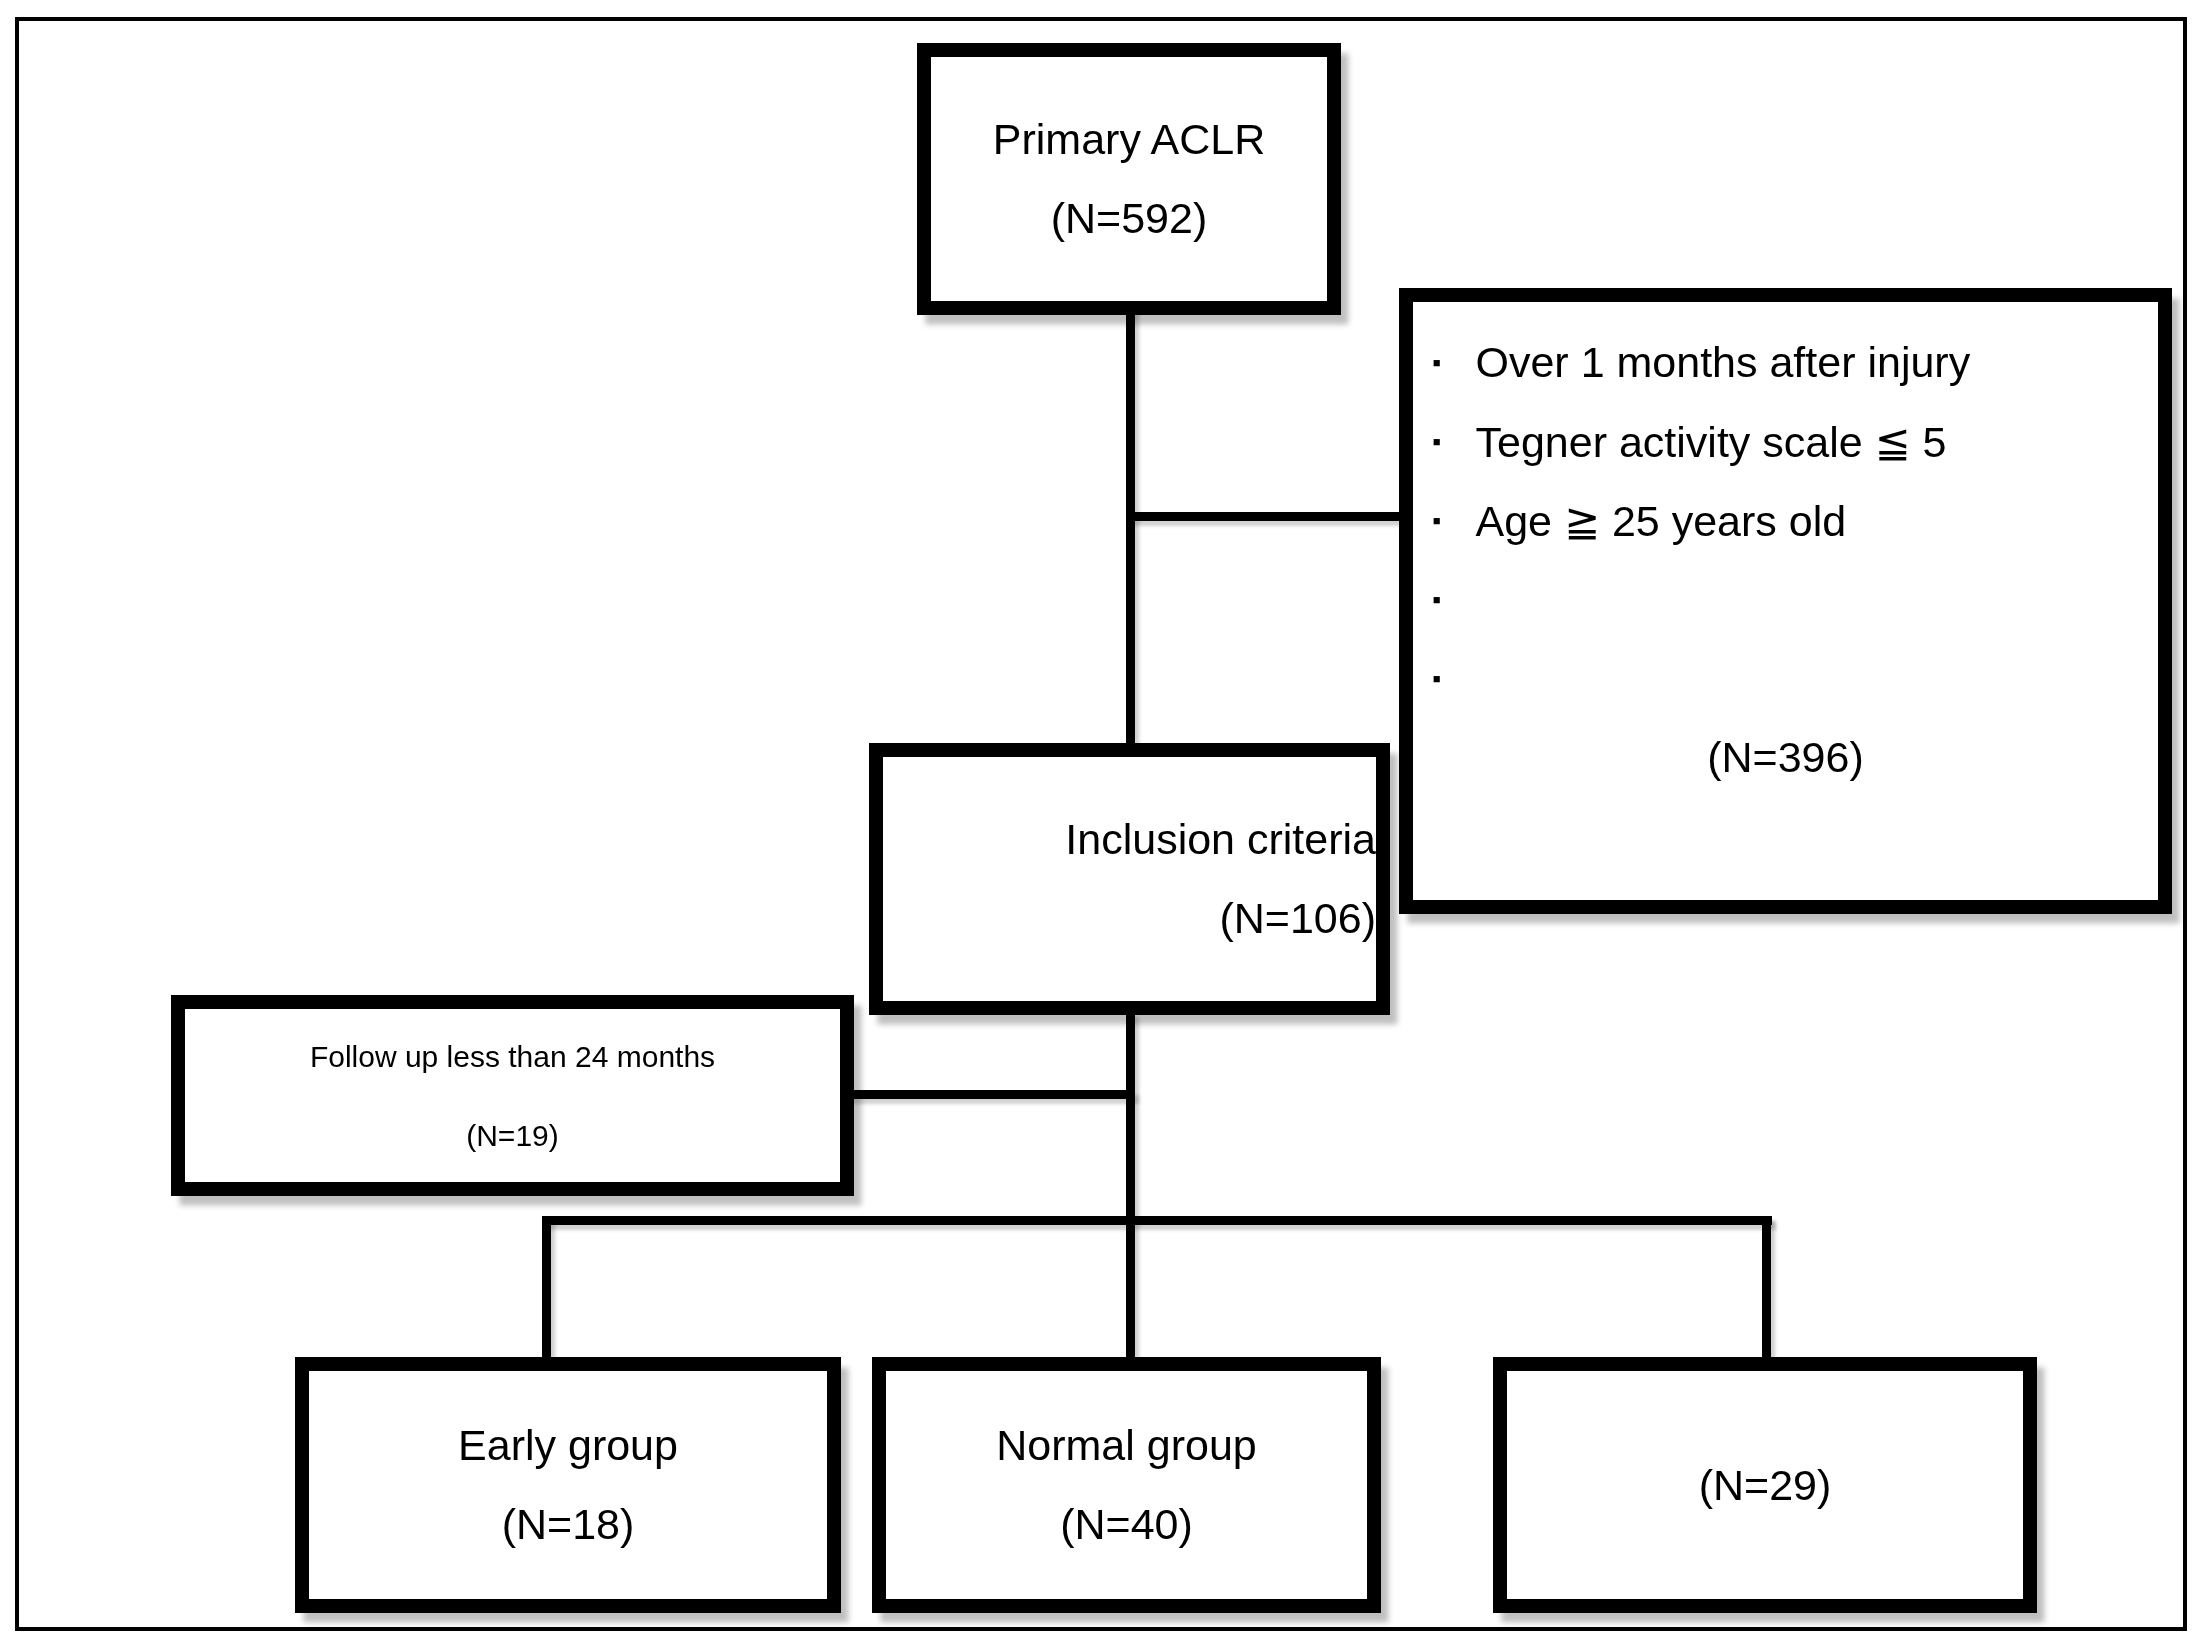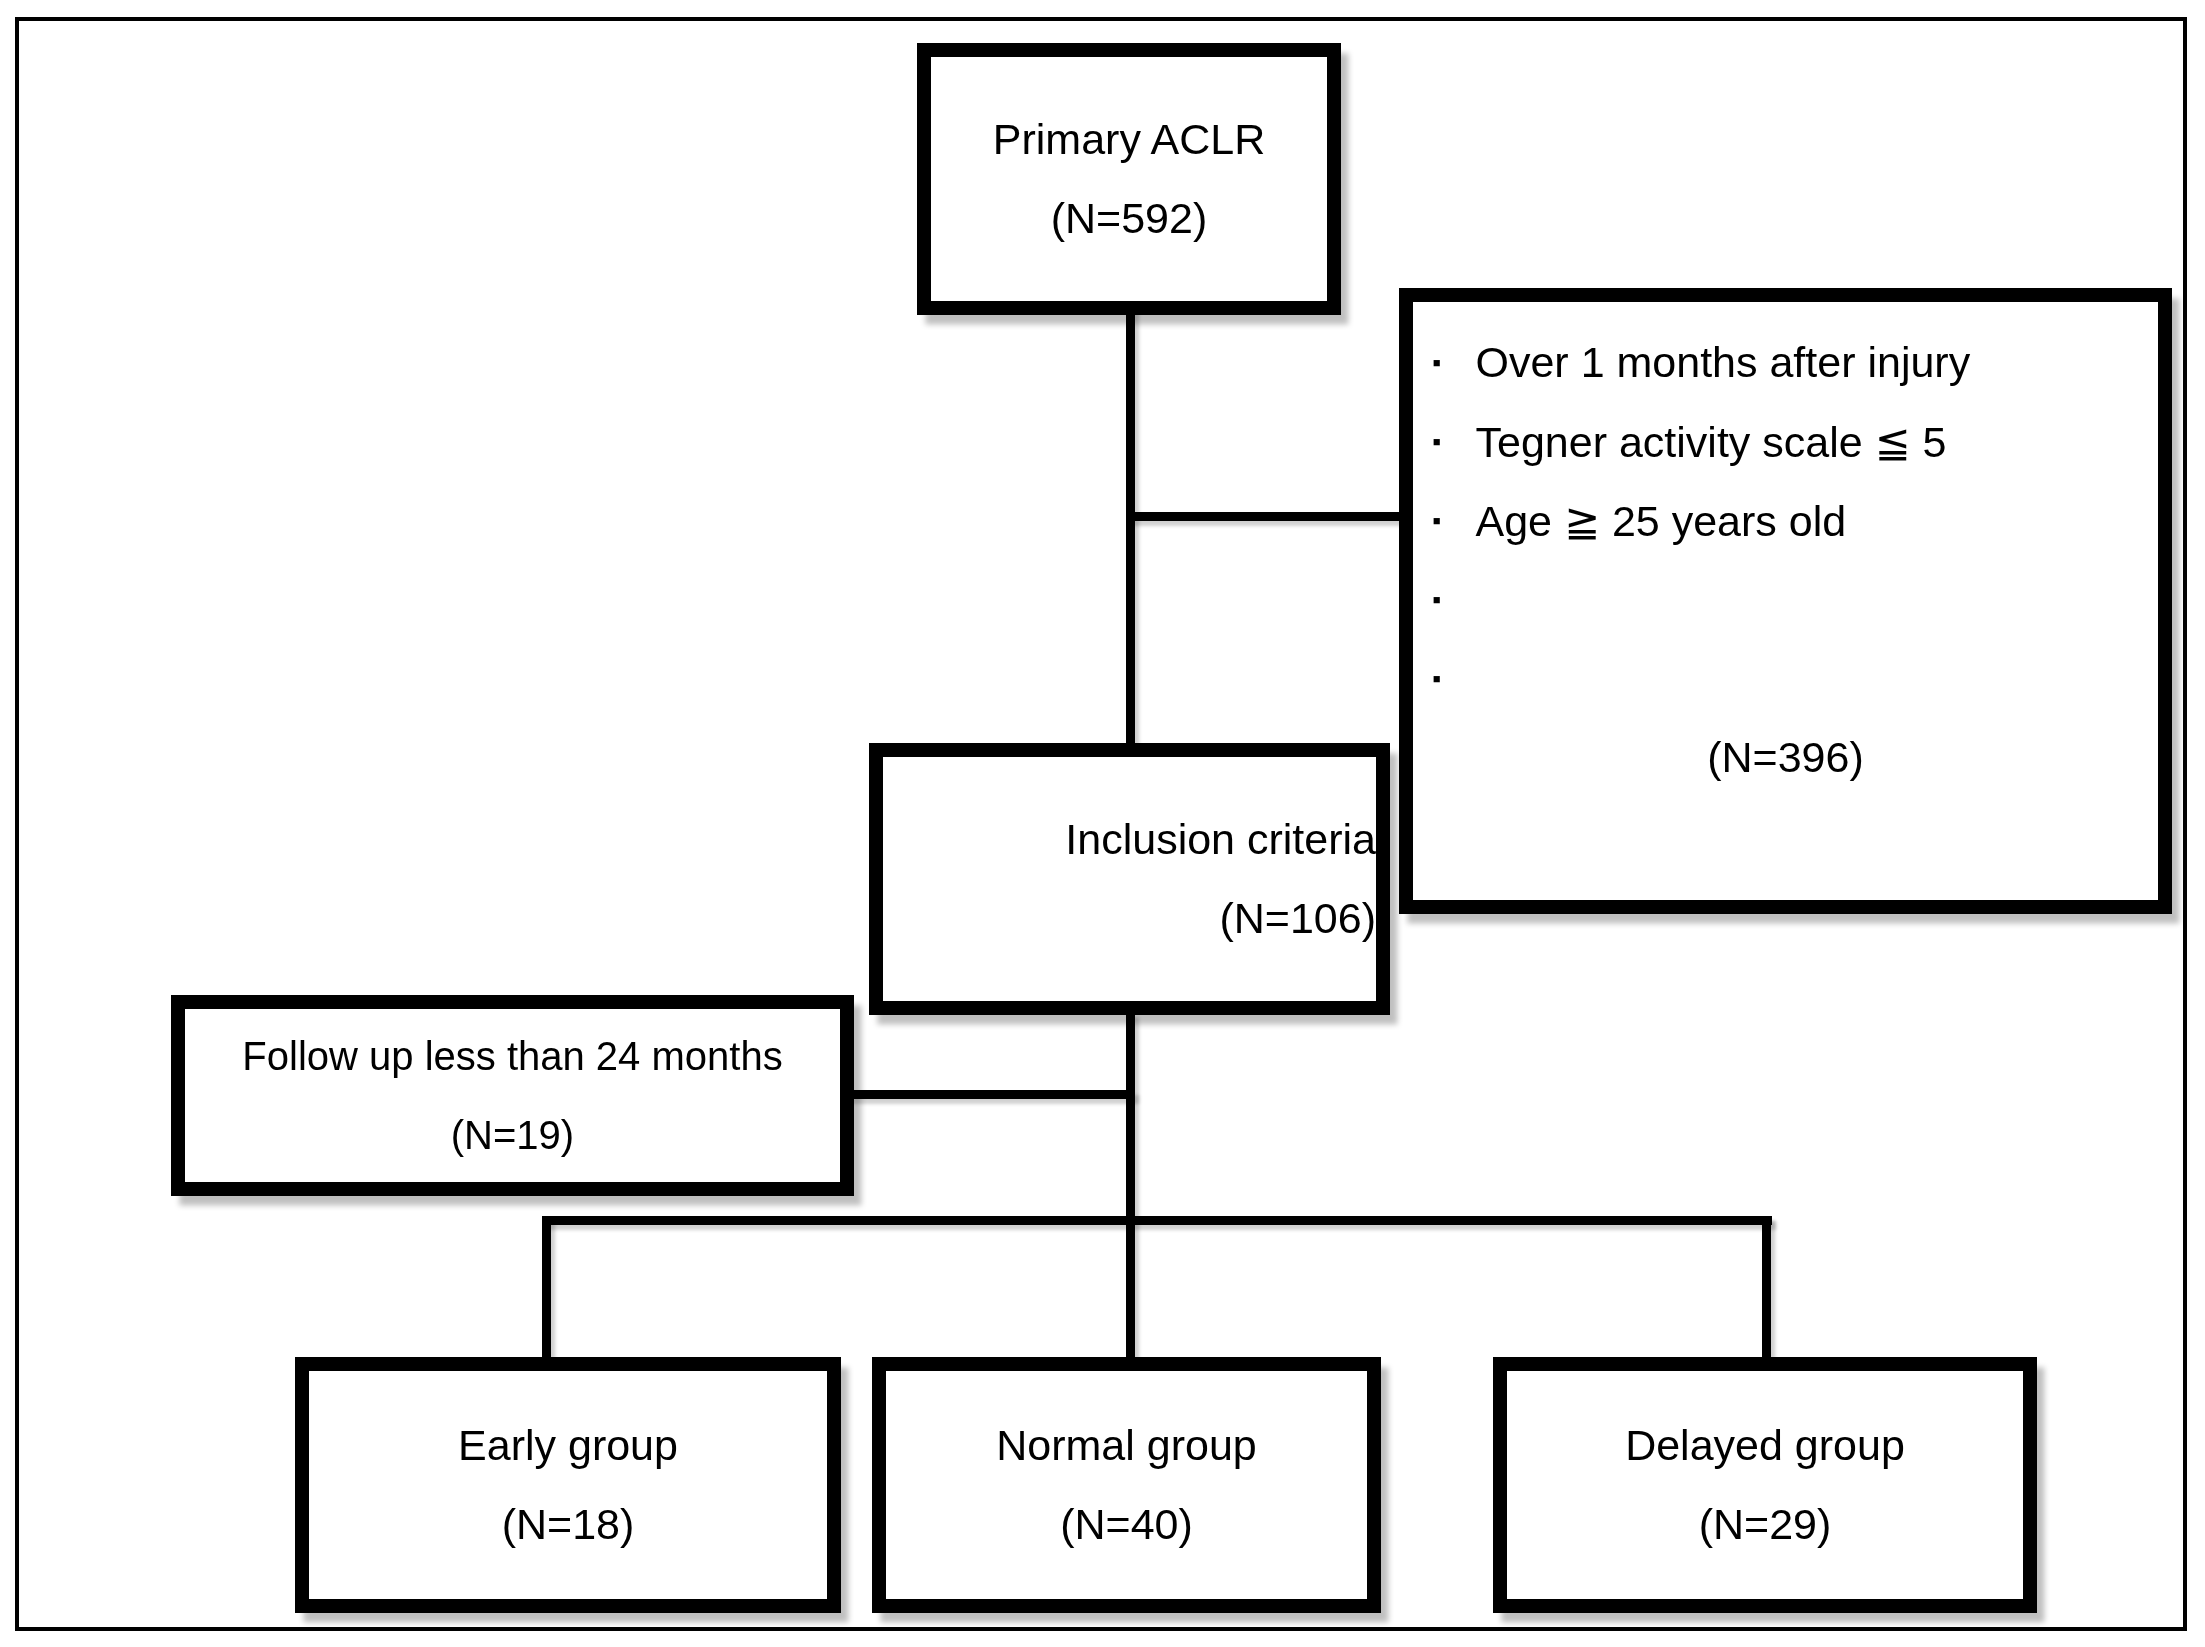--- a/index.html
+++ b/index.html
@@ -34,21 +34,21 @@
     align-items: center;
     justify-content: center;
     text-align: center;
     font-size: 43px;
     line-height: 79px;
     white-space: nowrap;
   }
   .node .line { display: block; }
   .node-primary   { left: 917px; top: 43px;   width: 424px;  height: 272px; }
   .node-inclusion { left: 869px; top: 743px; width: 521px;  height: 272px; align-items: flex-end; }
-  .node-followup  { left: 171px;  top: 995px; width: 683px;  height: 201px; font-size: 40px; }
+  .node-followup  { left: 171px;  top: 995px; width: 683px;  height: 201px; font-size: 30px; }
   .node-early     { left: 295px;  top: 1357px; width: 546px;  height: 256px; }
   .node-normal    { left: 872px; top: 1357px; width: 509px;  height: 256px; }
   .node-delayed   { left: 1493px; top: 1357px; width: 544px;  height: 256px; }
   .node-exclusion {
     left: 1399px; top: 288px;
     width: 773px; height: 626px;
     display: block;
     text-align: left;
     padding: 21px 19.5px 0 19.5px;
     font-size: 43px;
@@ -128,18 +128,17 @@
     <span class="line">Early group</span>
     <span class="line">(N=18)</span>
   </div>
 
   <div class="node node-normal">
     <span class="line">Normal group</span>
     <span class="line">(N=40)</span>
   </div>
 
   <div class="node node-delayed">
-    <span class="line">Delayed group</span>
     <span class="line">(N=29)</span>
   </div>
 
 </div>
 
 
 </body></html>

